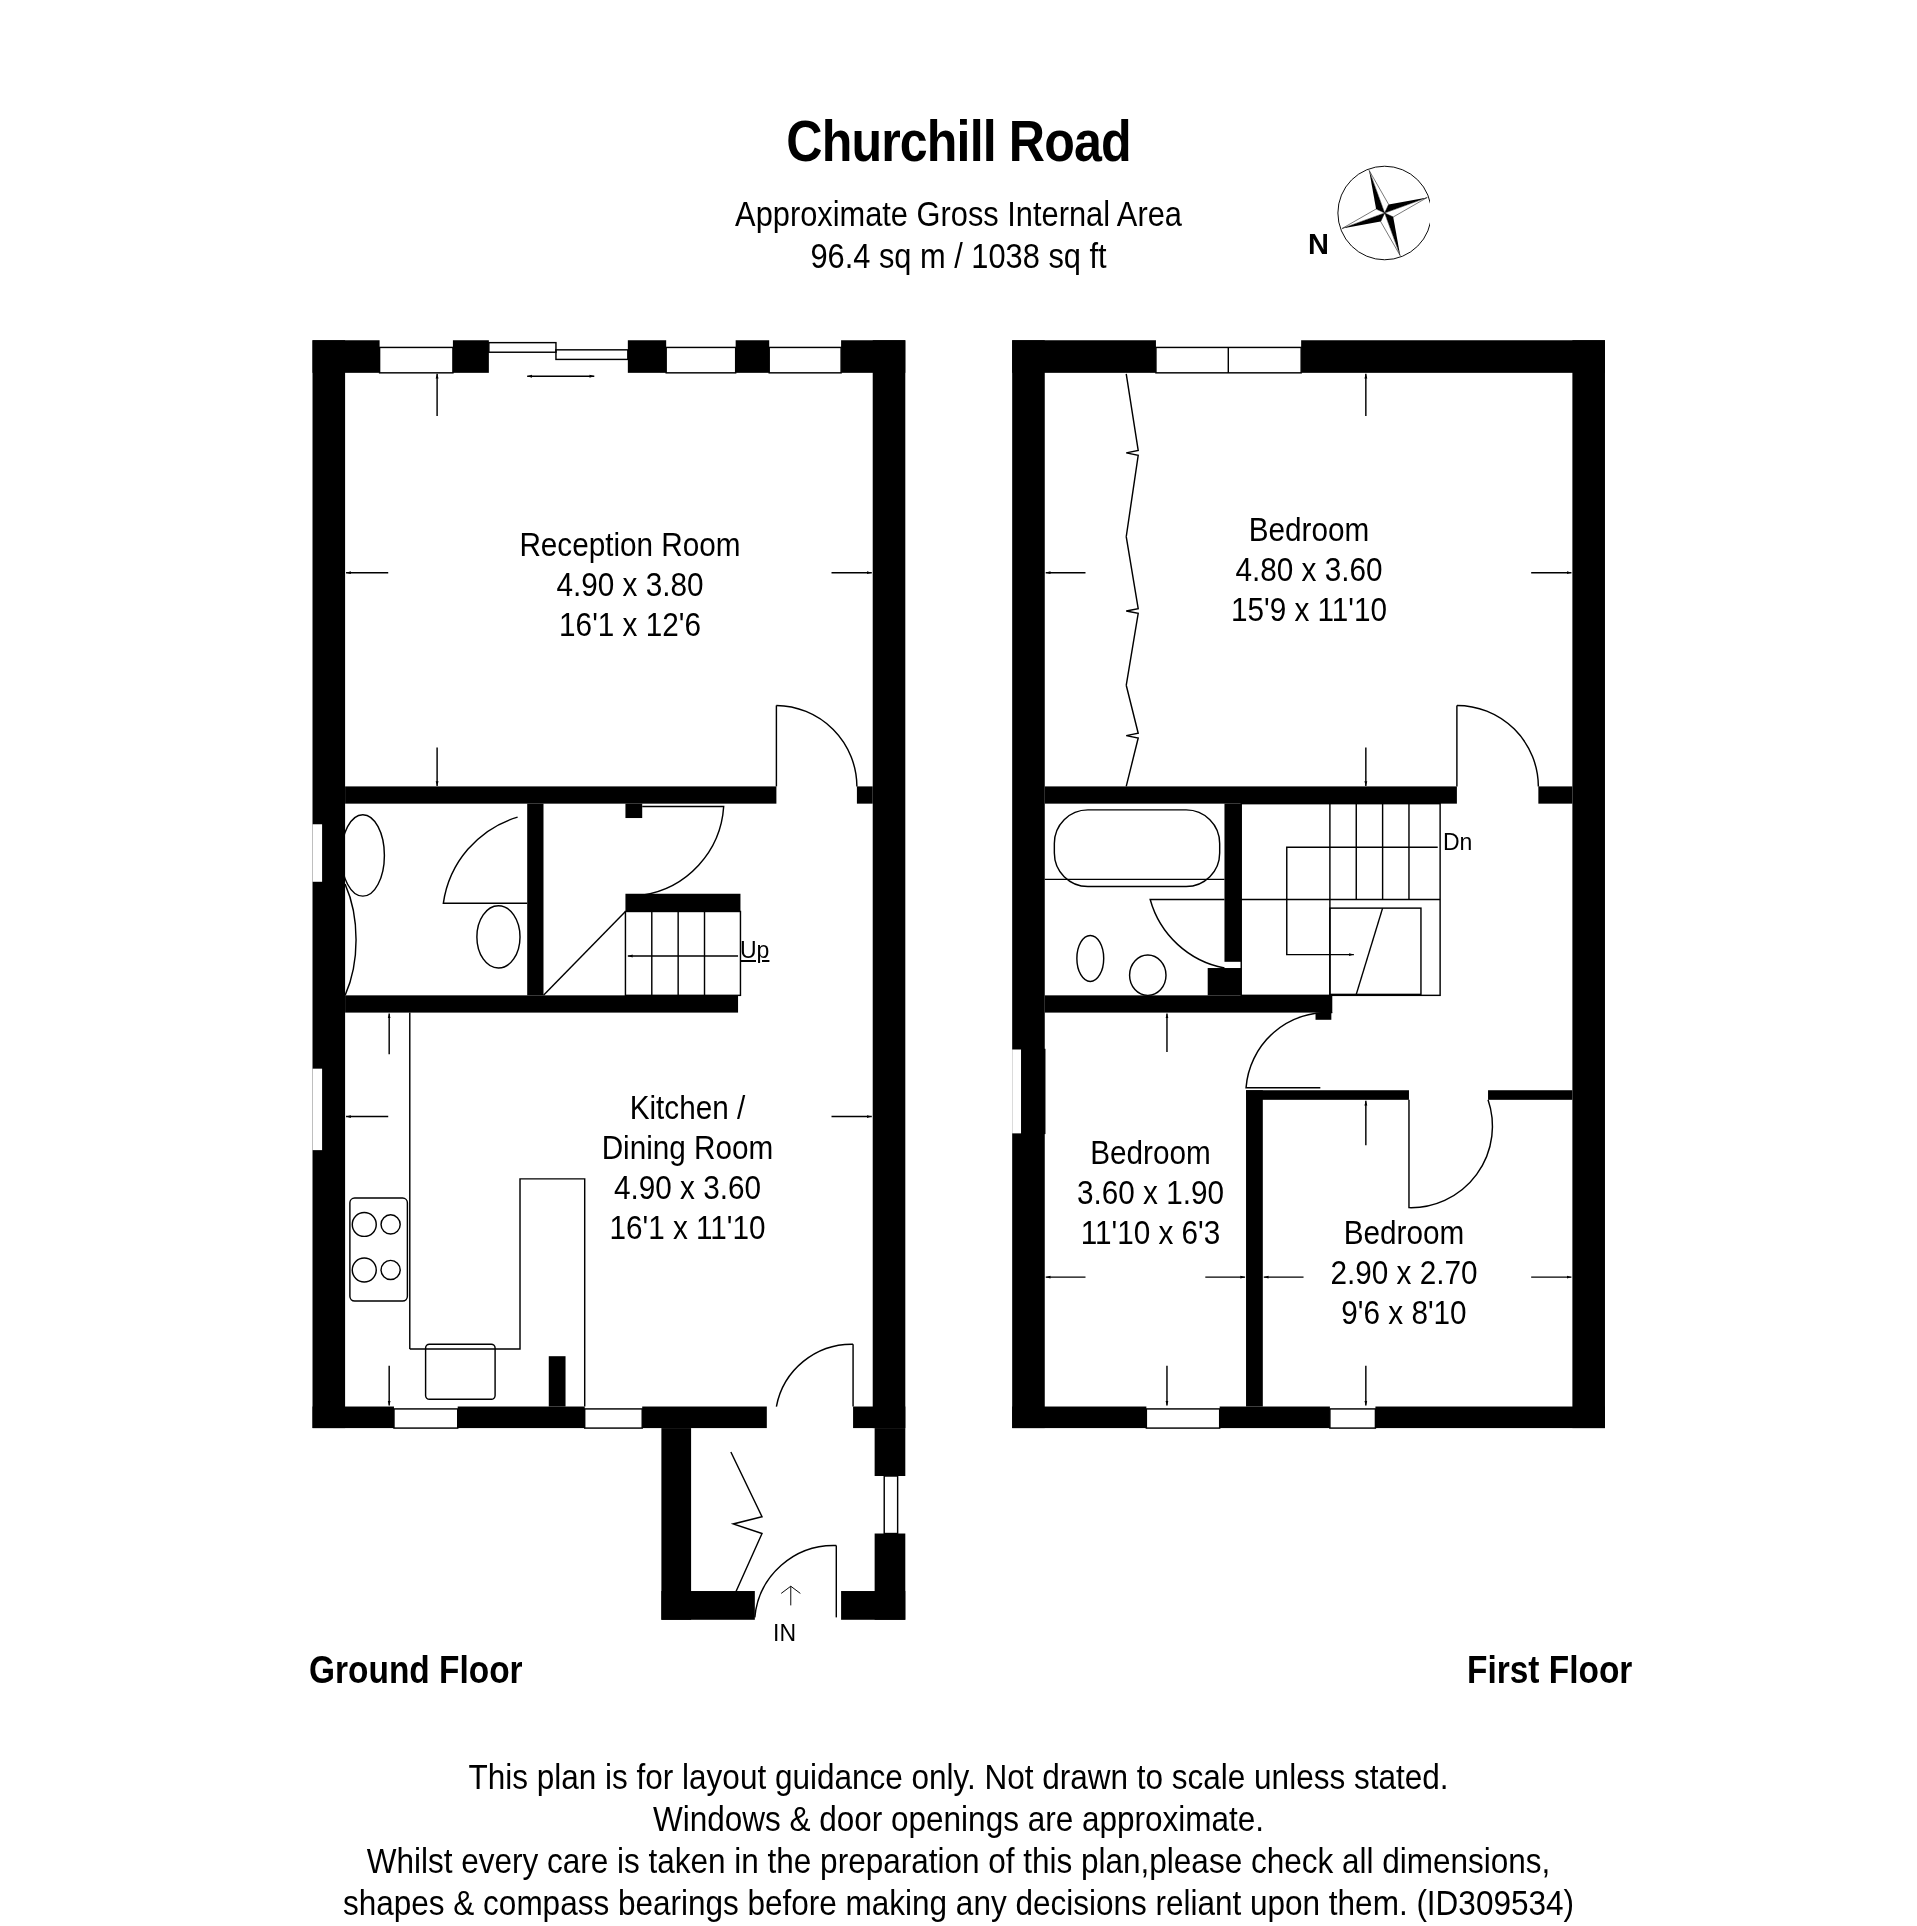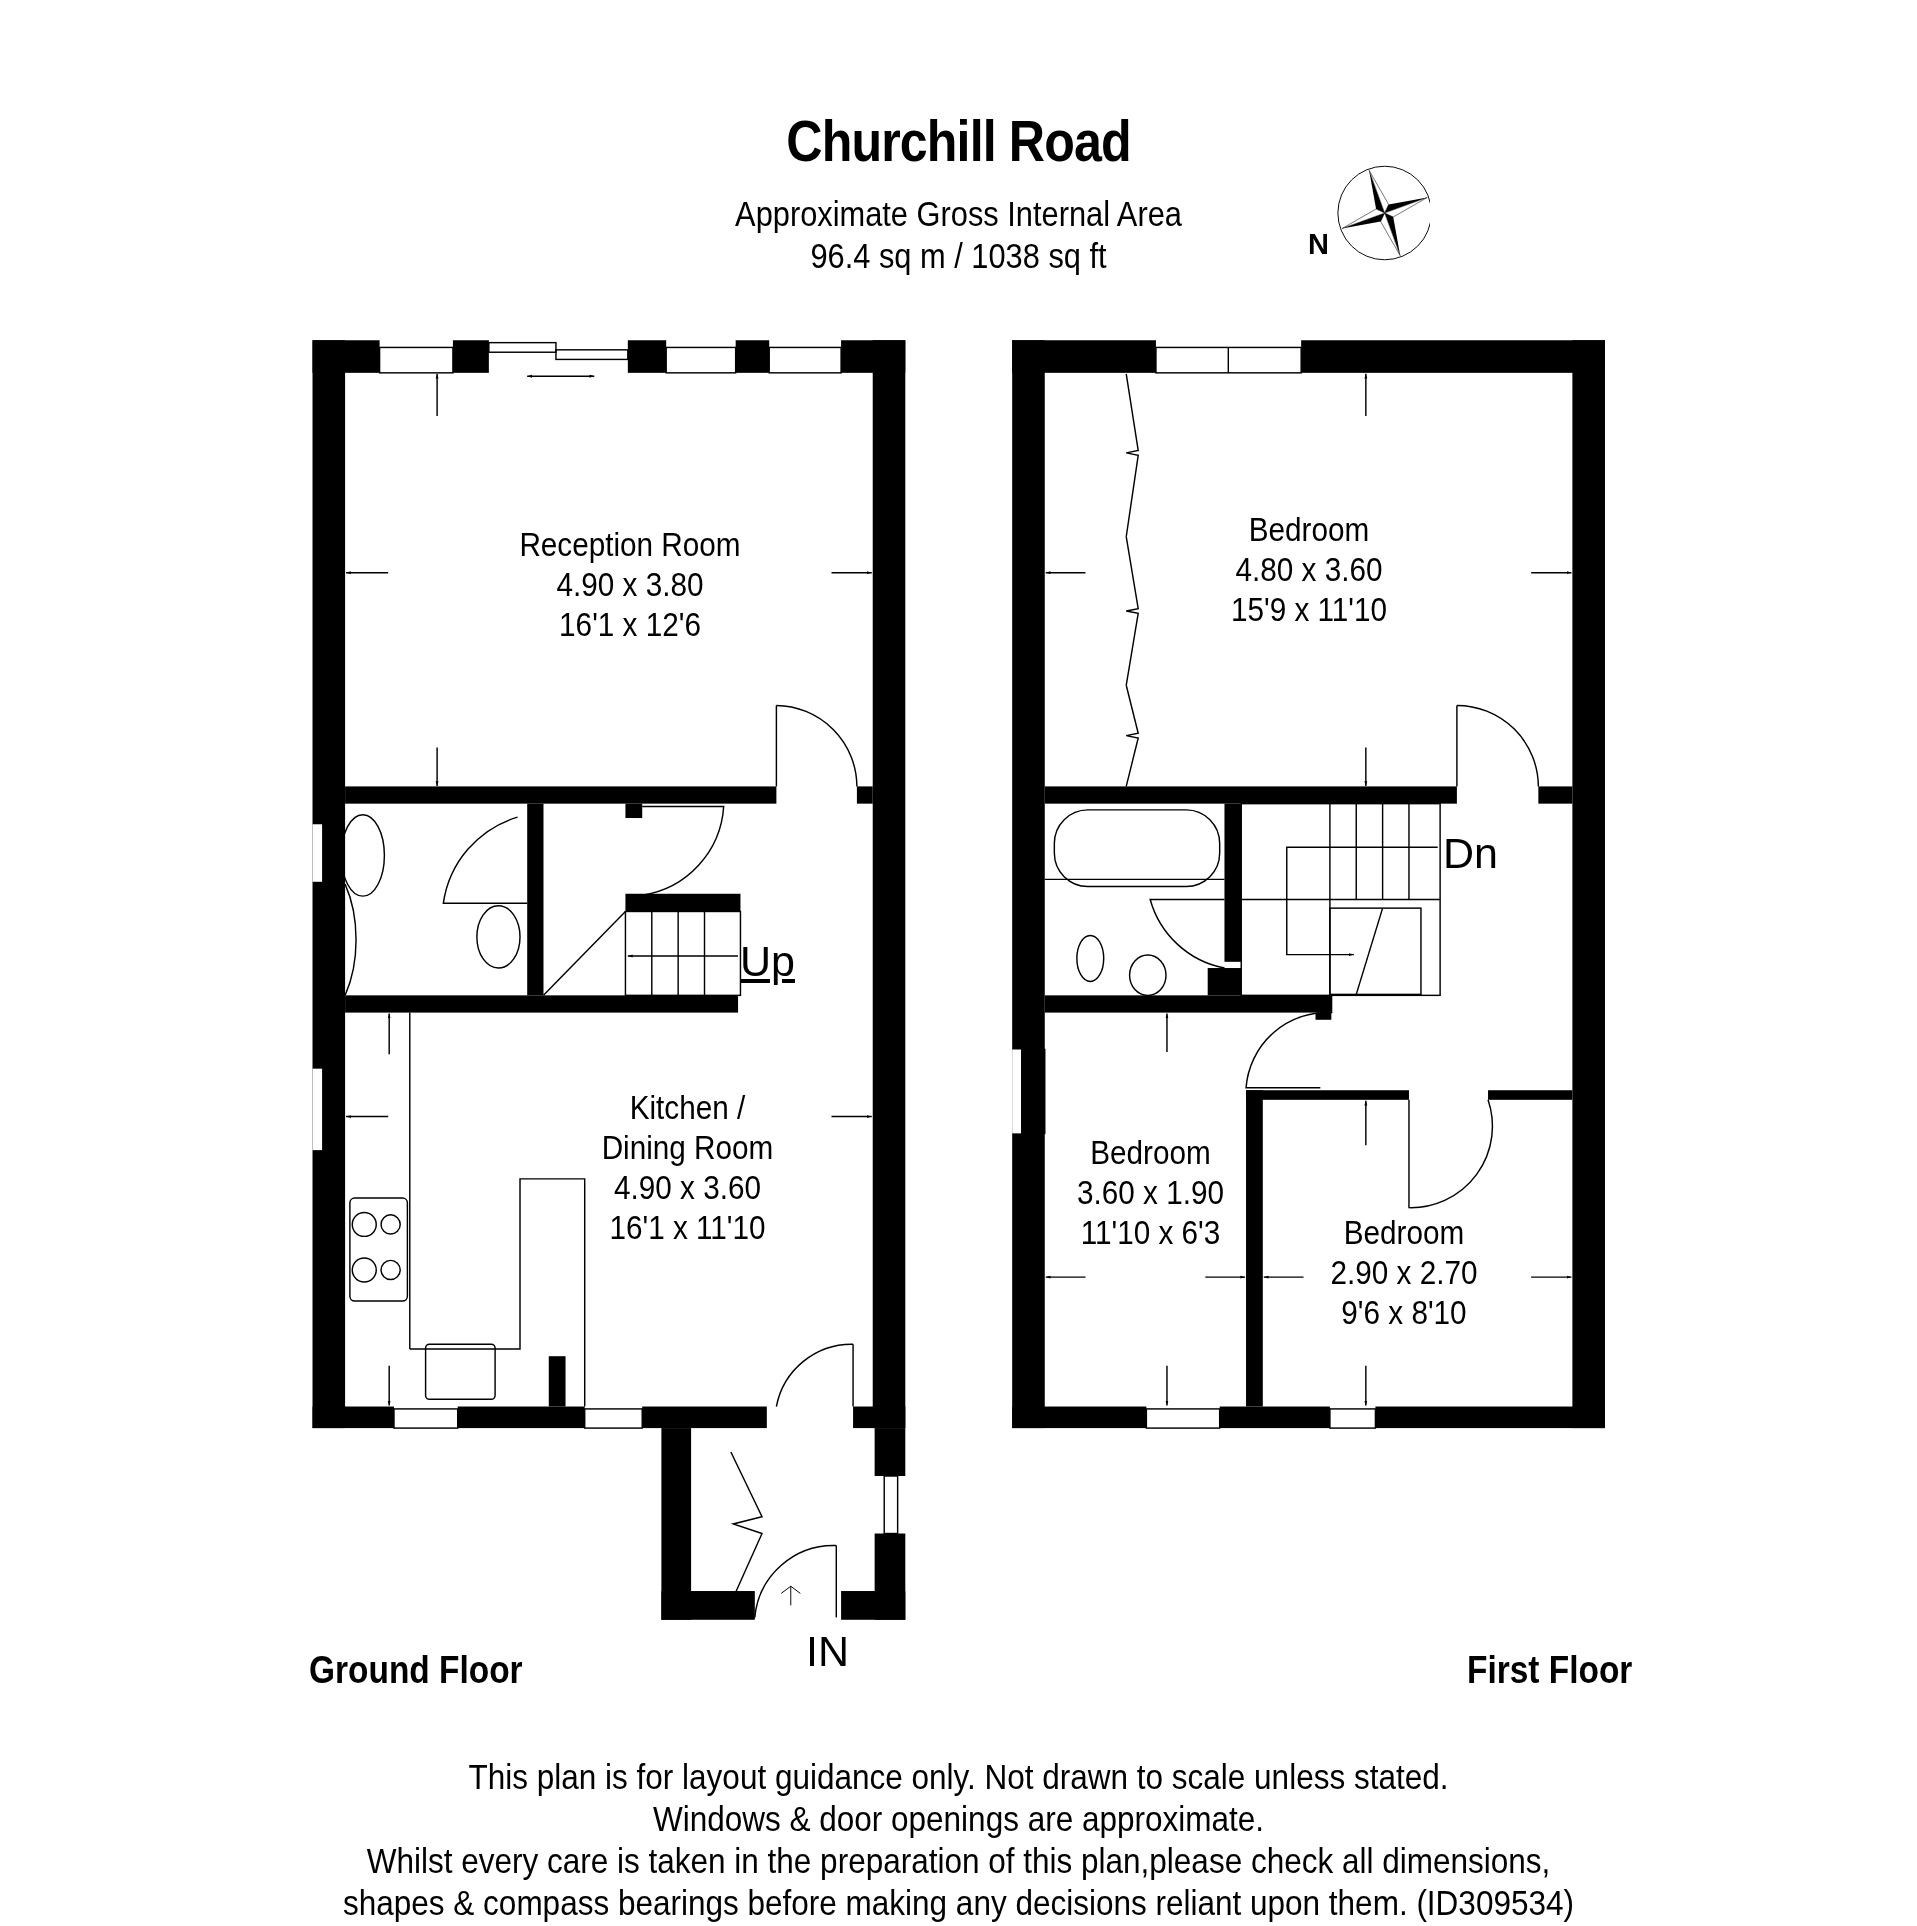--- a/index.html
+++ b/index.html
@@ -7,21 +7,21 @@
   .abs { position: absolute; }
   #title { left: 0; width: 1917px; top: 108px; text-align: center; font-size: 57px; font-weight: bold; letter-spacing: -1px; transform: scaleX(0.88); }
   .sub { left: 0; width: 1917px; text-align: center; font-size: 35px; transform: scaleX(0.88); }
   #sub1 { top: 194px; }
   #sub2 { top: 236px; }
   #compass { left: 1325px; top: 165px; width: 105px; height: 96px; }
   #compassN { left: 1308px; top: 228px; font-size: 29px; font-weight: bold; }
   svg#plan { position: absolute; left: 0; top: 0; }
   .room-label { position: absolute; text-align: center; font-size: 33px; line-height: 40px; transform: scaleX(0.9); white-space: nowrap; }
   .floor-label { position: absolute; font-size: 38px; font-weight: bold; top: 1649px; transform: scaleX(0.88); transform-origin: left top; }
-  .marker { position: absolute; font-size: 43px; }
+  .marker { position: absolute; font-size: 23px; }
   #disclaimer { position: absolute; left: 0; width: 1917px; top: 1756px; text-align: center; font-size: 35px; line-height: 42px; transform: scaleX(0.9); }
   #disclaimer div { white-space: nowrap; }
 </style>
 </head>
 <body>
 
 <div id="title" class="abs">Churchill Road</div>
 <div id="sub1" class="abs sub">Approximate Gross Internal Area</div>
 <div id="sub2" class="abs sub">96.4 sq m / 1038 sq ft</div>
 
@@ -225,21 +225,21 @@
   <div>4.90 x 3.80</div>
   <div>16'1 x 12'6</div>
 </div>
 <div class="room-label" style="left:558px; top:1088px; width:259px;">
   <div>Kitchen /</div>
   <div>Dining Room</div>
   <div>4.90 x 3.60</div>
   <div>16'1 x 11'10</div>
 </div>
 <div class="marker" style="left:740px; top:937px;text-decoration:underline;">Up</div>
-<div class="marker" style="left:806px; top:1620px;margin-top:7px;">IN</div>
+<div class="marker" style="left:773px; top:1620px;">IN</div>
 
 <div class="room-label" style="left:1189px; top:510px; width:240px;">
   <div>Bedroom</div>
   <div>4.80 x 3.60</div>
   <div>15'9 x 11'10</div>
 </div>
 <div class="room-label" style="left:1050px; top:1133px; width:201px;">
   <div>Bedroom</div>
   <div>3.60 x 1.90</div>
   <div>11'10 x 6'3</div>

